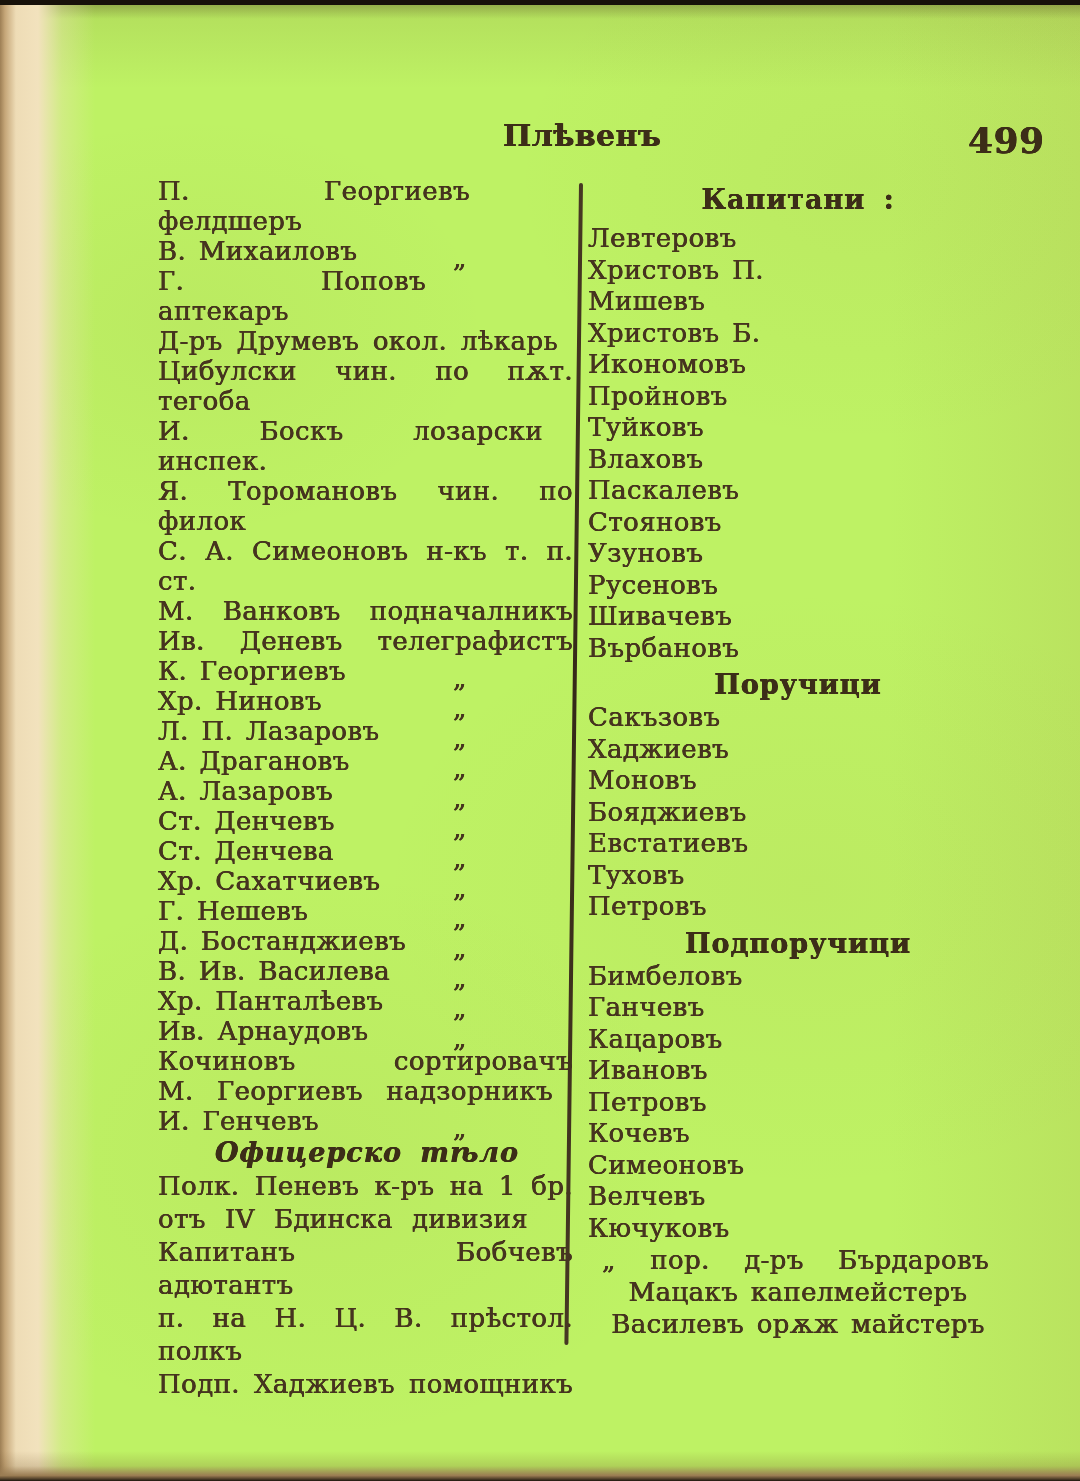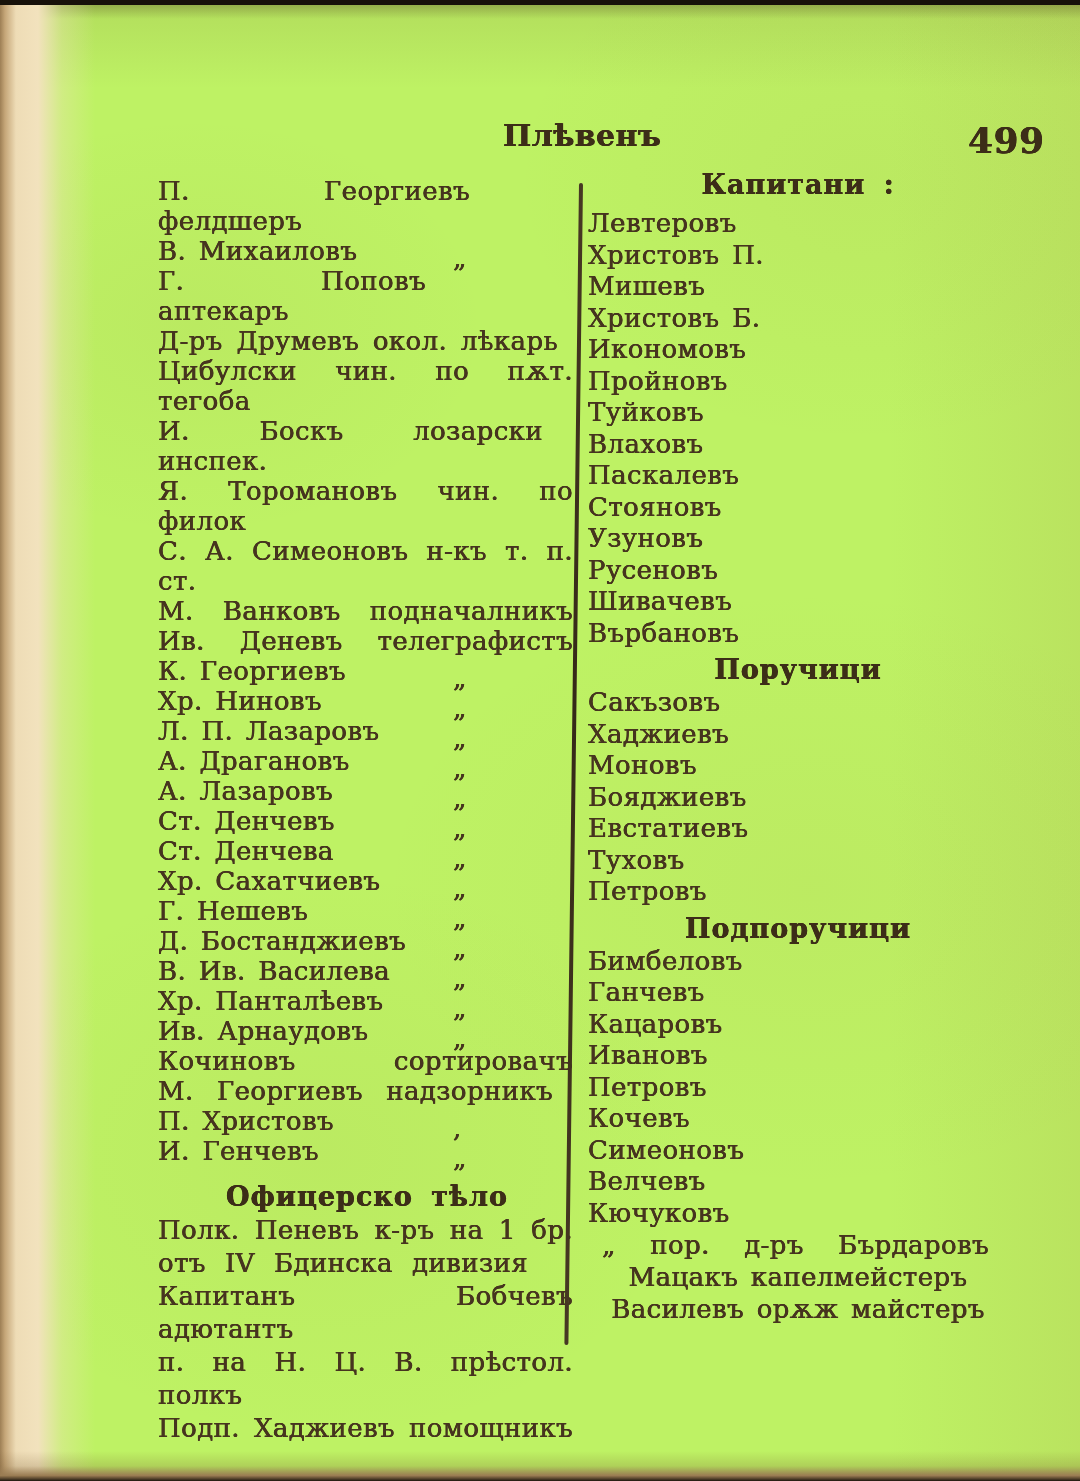--- a/index.html
+++ b/index.html
@@ -41,32 +41,32 @@
   .running-head{position:absolute;top:118px;left:503px;font-size:30px;font-weight:bold;color:#3c2d18;}
   .page-number{position:absolute;top:119px;left:940px;font-size:36px;font-weight:bold;color:#3c2d18;margin-left:28px;}
   .divider{
     position:absolute;left:579px;top:183px;width:4px;height:1162px;
     background:linear-gradient(180deg,#473823 0%,#352918 45%,#473823 100%);
     transform:rotate(0.72deg);transform-origin:top center;border-radius:2px;z-index:3;
   }
   .col-left{position:absolute;left:158px;top:176px;width:418px;font-size:26px;}
   .col-left .row{line-height:30px;}
   .col-left .officers .row, .col-left .majors .row{line-height:33px;}
-  .col-right{position:absolute;left:588px;top:168px;width:420px;font-size:26px;}
+  .col-right{position:absolute;left:588px;top:183px;width:420px;font-size:26px;}
   .col-right .row{line-height:31.5px;}
   .col-right .extras .row{line-height:32px;text-align:center;}
   .row{position:relative;white-space:nowrap;word-spacing:4px;}
   .row.j{white-space:normal;text-align:justify;text-align-last:justify;}
   .wfull{width:415px;} .w400{width:400px;} .w395{width:395px;} .w385{width:385px;}
   .w370{width:370px;} .w310{width:312px;} .w268{width:268px;}
   .windent{width:417px;box-sizing:border-box;padding-left:14px;padding-right:16px;}
   .ditto{position:absolute;left:295px;top:7px;font-size:26px;}
   .sec{margin:0;font-size:27px;font-weight:bold;text-align:center;color:#3c2d18;
        line-height:34px;letter-spacing:1px;word-spacing:8px;}
-  .sec-officers{margin-top:14px;}
+  .sec-officers{font-style:italic;}
   .sec-captains{margin-bottom:6px;}
   .sec-lieut{margin-top:4px;}
   .sec-sublieut{margin-top:4px;}
 </style>
 </head>
 <body>
 
 <div class="page">
   <div class="edge-top"></div>
   <div class="edge-top-shadow"></div>
@@ -98,21 +98,20 @@
         <div class="row"><span>Ст. Денчевъ</span><span class="ditto">„</span></div>
         <div class="row"><span>Ст. Денчева</span><span class="ditto">„</span></div>
         <div class="row"><span>Хр. Сахатчиевъ</span><span class="ditto">„</span></div>
         <div class="row"><span>Г. Нешевъ</span><span class="ditto">„</span></div>
         <div class="row"><span>Д. Бостанджиевъ</span><span class="ditto">„</span></div>
         <div class="row"><span>В. Ив. Василева</span><span class="ditto">„</span></div>
         <div class="row"><span>Хр. Панталѣевъ</span><span class="ditto">„</span></div>
         <div class="row"><span>Ив. Арнаудовъ</span><span class="ditto">„</span></div>
         <div class="row j wfull"><span>Кочиновъ сортировачъ</span></div>
         <div class="row j w395"><span>М. Георгиевъ надзорникъ</span></div>
-        <div class="row"><span>П. Христовъ</span><span class="ditto">,</span></div>
         <div class="row"><span>И. Генчевъ</span><span class="ditto">„</span></div>
       </div>
     <h3 class="sec sec-officers">Офицерско тѣло</h3>
     <div id="leftOfficers" class="officers">
         <div class="row j wfull"><span>Полк. Пеневъ к-ръ на 1 бр.</span></div>
         <div class="row j w370"><span>отъ IV Бдинска дивизия</span></div>
         <div class="row j wfull"><span>Капитанъ Бобчевъ адютантъ</span></div>
         <div class="row j wfull"><span>п. на Н. Ц. В. прѣстол. полкъ</span></div>
         <div class="row j wfull"><span>Подп. Хаджиевъ помощникъ</span></div>
       </div>

